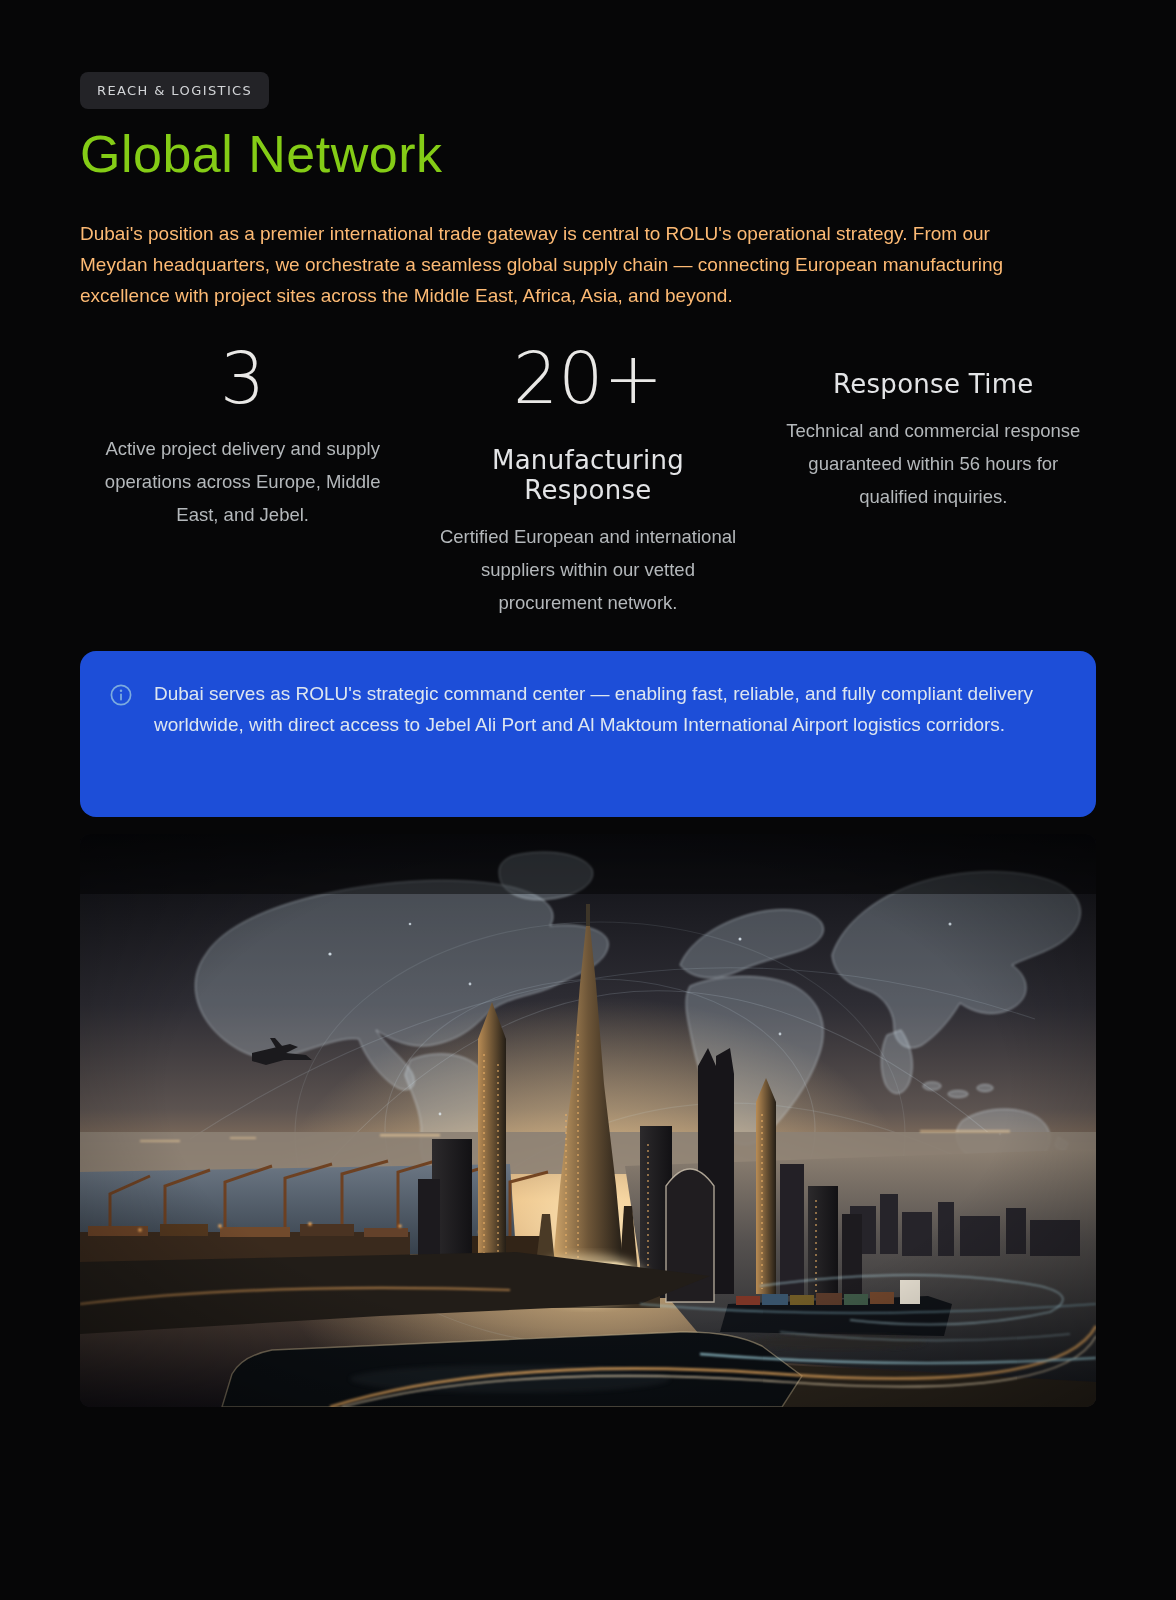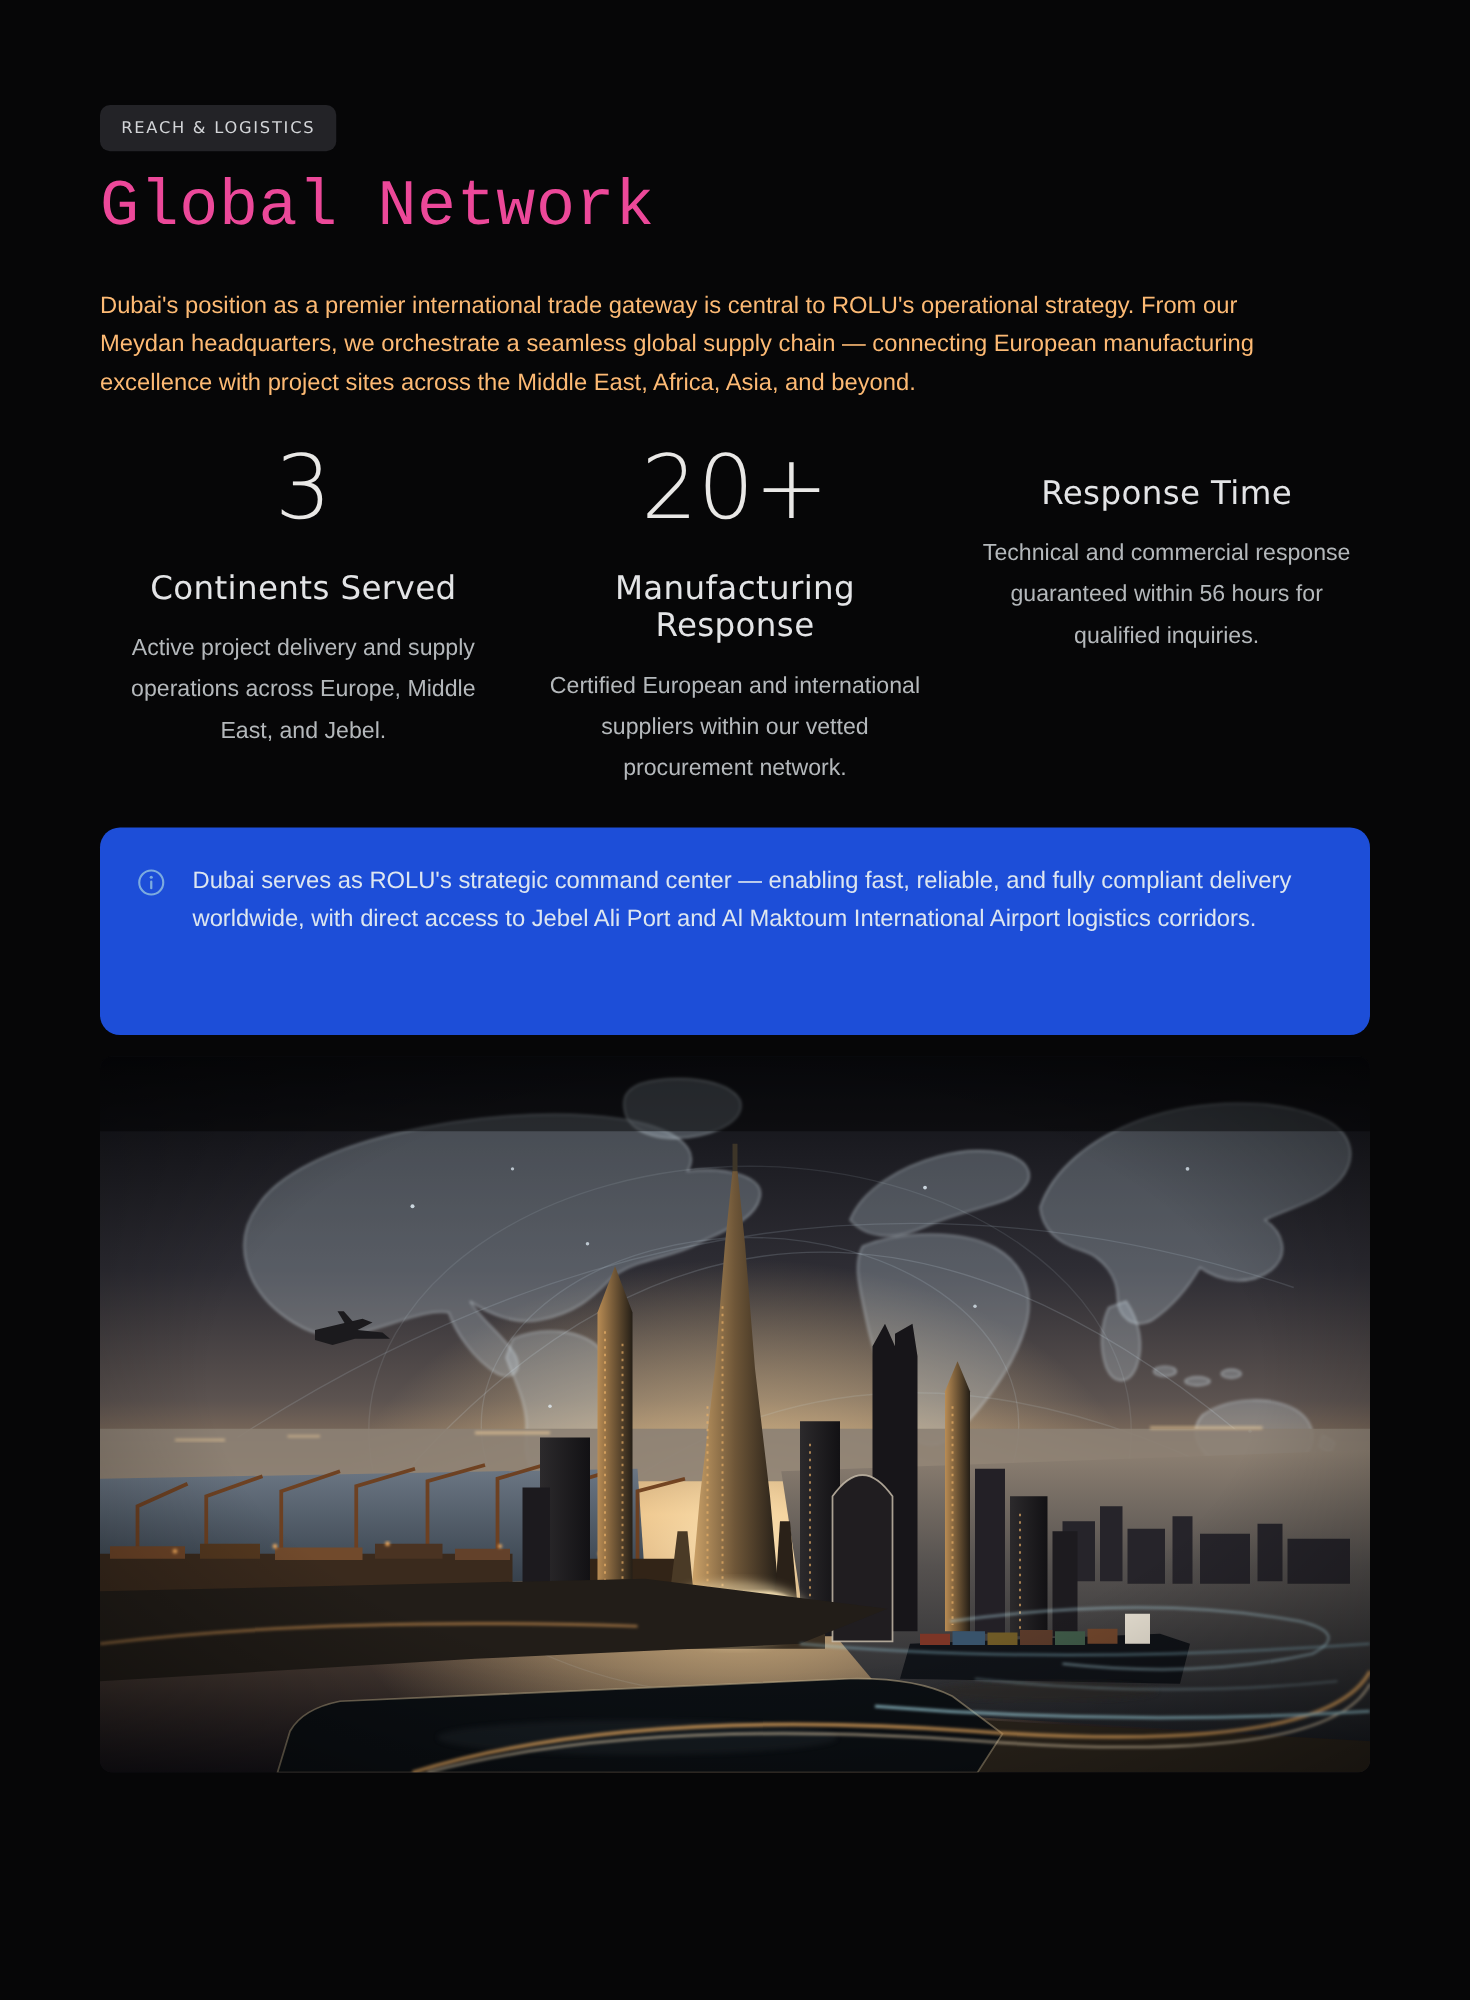--- a/index.html
+++ b/index.html
@@ -4,40 +4,40 @@
 <style>
   * { margin: 0; padding: 0; box-sizing: border-box; }
   html, body { width: 1176px; background: #060607; }
   body {
     height: 1600px;
     overflow: hidden;
     font-family: "Liberation Sans", sans-serif;
     color: #c6c9cc;
     -webkit-font-smoothing: antialiased;
   }
-  .container { width: 1016px; margin: 12px auto; padding-top: 72px; }
+  .container { width: 1016px; margin: 0 auto; padding-top: 72px; }
 
   .badge {
     display: inline-block;
     background: #232327;
     color: #d3d5d8;
     font-size: 13px;
     letter-spacing: 1.4px;
     padding: 11px 17px;
     border-radius: 8px;
     font-family: "DejaVu Sans", sans-serif;
   }
 
   h1.page-title {
     margin-top: 15px;
-    font-family: Liberation Mono, monospace;
+    font-family: Liberation Sans, sans-serif;
     font-weight: 300;
     font-size: 52px;
     letter-spacing: 0.5px;
-    color: #ec4899;
+    color: #84cc16;
   }
 
   p.intro {
     margin-top: 34px;
     font-size: 19px;
     line-height: 31px;
     color: #fdba74;
     max-width: 980px;
   }
 
@@ -105,21 +105,20 @@
 
   <span class="badge">REACH &amp; LOGISTICS</span>
 
   <h1 class="page-title">Global Network</h1>
 
   <p class="intro">Dubai's position as a premier international trade gateway is central to ROLU's operational strategy. From our Meydan headquarters, we orchestrate a seamless global supply chain — connecting European manufacturing excellence with project sites across the Middle East, Africa, Asia, and beyond.</p>
 
   <div class="stats">
     <div class="stat">
       <div class="stat-value">3</div>
-      <div class="stat-label">Continents Served</div>
       <div class="stat-desc">Active project delivery and supply operations across Europe, Middle East, and Jebel.</div>
     </div>
     <div class="stat">
       <div class="stat-value">20+</div>
       <div class="stat-label">Manufacturing Response</div>
       <div class="stat-desc">Certified European and international suppliers within our vetted procurement network.</div>
     </div>
     <div class="stat">
       <div class="stat-label">Response Time</div>
       <div class="stat-desc">Technical and commercial response guaranteed within 56 hours for qualified inquiries.</div>

